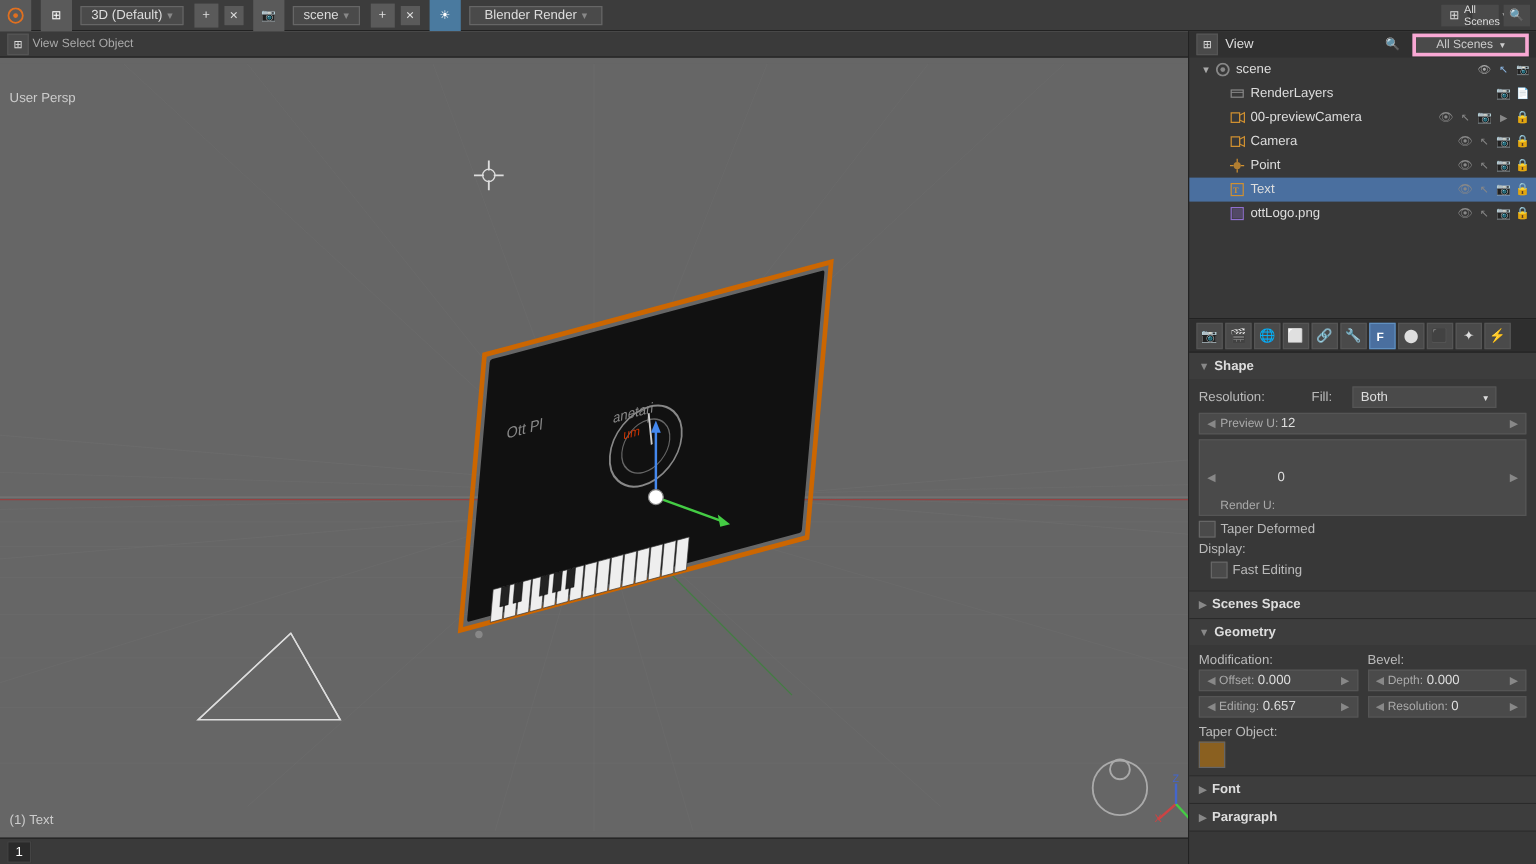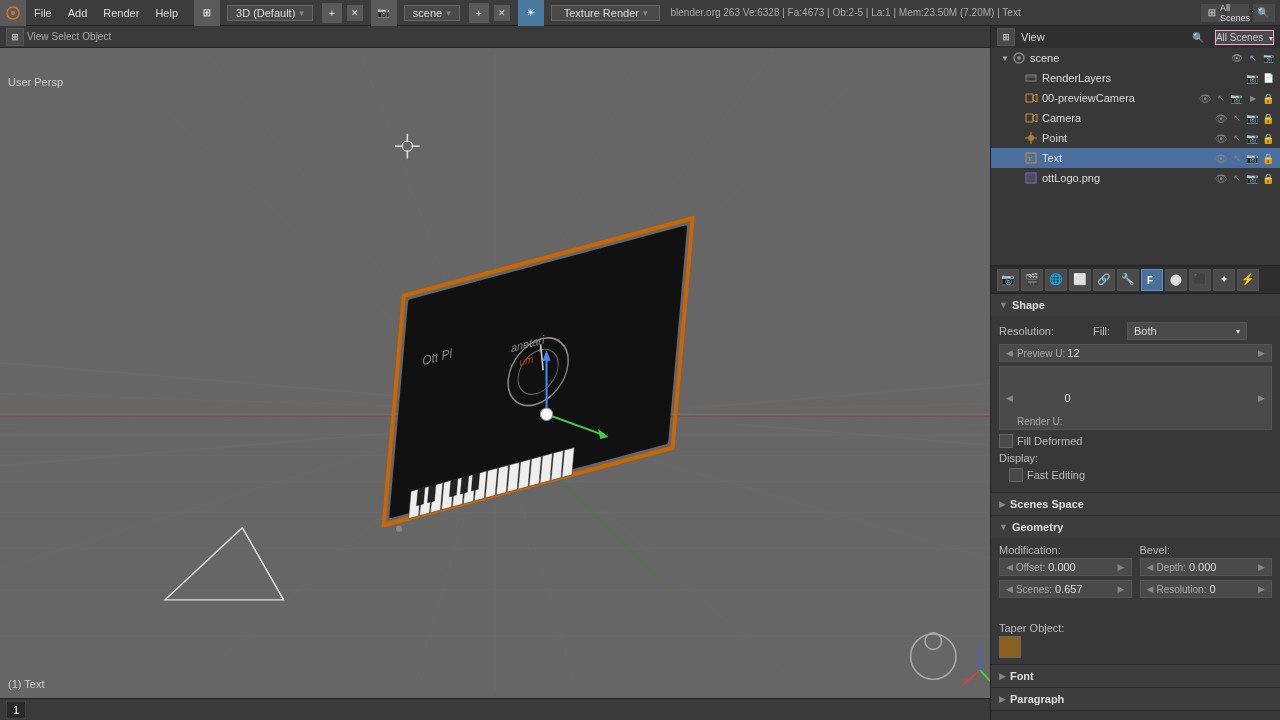--- a/index.html
+++ b/index.html
@@ -44,21 +44,21 @@
     .frame-indicator { background: #2a2a2a; border: 1px solid #444; padding: 0 6px; height: 18px; display: flex; align-items: center; font-size: 11px; color: #fff; }
 
     
     #right-panel { width: 290px; background: #383838; display: flex; flex-direction: column; border-left: 1px solid #222; }
 
     
     #outliner { height: 240px; border-bottom: 1px solid #222; overflow: hidden; }
     .panel-header { height: 22px; background: #303030; display: flex; align-items: center; padding: 0 6px; gap: 6px; }
     .panel-header-btn { width: 18px; height: 18px; background: #4a4a4a; display: flex; align-items: center; justify-content: center; cursor: pointer; font-size: 9px; border: 1px solid #555; }
     .panel-header-title { color: #ddd; font-size: 11px; flex: 1; }
-    .panel-header-dropdown { background: #4a4a4a; border: 1px solid #f9a8d4; padding: 1px 0; font-size: 10px; color: #ccc; cursor: pointer; }
+    .panel-header-dropdown { background: #4a4a4a; border: 3px solid #f9a8d4; padding: 1px 17px; font-size: 10px; color: #ccc; cursor: pointer; }
 
     .outliner-item { display: flex; align-items: center; height: 20px; padding-left: 8px; cursor: pointer; }
     .outliner-item.selected { background: #4a6f9f; }
     .outliner-item .expand { width: 12px; height: 12px; display: flex; align-items: center; justify-content: center; font-size: 8px; color: #aaa; }
     .outliner-item .obj-icon { width: 16px; height: 16px; display: flex; align-items: center; justify-content: center; margin-right: 3px; font-size: 10px; }
     .outliner-item .obj-name { font-size: 11px; color: #ddd; flex: 1; }
     .outliner-item .actions { display: flex; align-items: center; gap: 2px; margin-right: 4px; }
     .action-icon { width: 14px; height: 14px; display: flex; align-items: center; justify-content: center; font-size: 9px; color: #888; cursor: pointer; }
 
     
@@ -115,26 +115,20 @@
 </head>
 <body>
 
 <div id="topbar">
   <div class="topbar-icon">
     <svg width="14" height="14" viewBox="0 0 14 14">
       <circle cx="7" cy="7" r="6" fill="none" stroke="#e07020" stroke-width="1.5"></circle>
       <circle cx="7" cy="7" r="2" fill="#e07020"></circle>
     </svg>
   </div>
-  <div class="topbar-menu">
-    <span>File</span>
-    <span>Add</span>
-    <span>Render</span>
-    <span>Help</span>
-  </div>
 
   <div style="display:flex;align-items:center;margin-left:8px;gap:3px;">
     <div class="topbar-icon" style="font-size:10px;">⊞</div>
     <div class="topbar-workspace">
       <span>3D (Default)</span>
       <span style="margin-left:4px;color:#888;font-size:9px;">▾</span>
     </div>
     <div class="topbar-plus">+</div>
     <div class="topbar-close">✕</div>
   </div>
@@ -145,26 +139,25 @@
       <span>scene</span>
       <span style="margin-left:4px;color:#888;font-size:9px;">▾</span>
     </div>
     <div class="topbar-plus">+</div>
     <div class="topbar-close">✕</div>
   </div>
 
   <div style="display:flex;align-items:center;margin-left:8px;gap:3px;">
     <div class="topbar-icon" style="background:#4a7a9f;font-size:10px;">☀</div>
     <div class="topbar-render-engine">
-      <span>Texture Render</span>
+      <span>Blender Render</span>
       <span style="margin-left:4px;color:#888;font-size:9px;">▾</span>
     </div>
   </div>
 
-  <div class="topbar-info">blender.org 263  Ve:6328 | Fa:4673 | Ob:2-5 | La:1 | Mem:23.50M (7.20M) | Text</div>
   <div class="topbar-right">
     <div style="display:flex;align-items:center;gap:2px;">
       <div class="topbar-cam-icon">⊞</div>
       <div class="topbar-cam-icon">
         <span style="font-size:9px;">All Scenes</span>
         <span style="font-size:8px;margin-left:2px;">▾</span>
       </div>
       <div class="topbar-cam-icon">🔍</div>
     </div>
   </div>
@@ -538,21 +531,21 @@
             <div class="prop-field" style="width:130px;">
               <span style="color:#888;font-size:9px;margin-right:4px;">◀</span>
               <span style="color:#aaa;font-size:10px;margin-top:47px;">Render U: </span>
               <span style="color:#ddd;font-size:11px;margin-left:2px;">0</span>
               <span style="color:#888;font-size:9px;margin-left:auto;">▶</span>
             </div>
           </div>
 
           <div class="prop-checkbox-row">
             <div class="prop-checkbox"></div>
-            <span class="prop-checkbox-label">Fill Deformed</span>
+            <span class="prop-checkbox-label">Taper Deformed</span>
           </div>
 
           <div class="prop-row">
             <span class="prop-label">Display:</span>
           </div>
 
           <div class="prop-checkbox-row" style="padding-left:10px;">
             <div class="prop-checkbox"></div>
             <span class="prop-checkbox-label">Fast Editing</span>
           </div>
@@ -598,36 +591,36 @@
                 <span>0.000</span>
                 <span style="color:#888;font-size:9px;margin-left:auto;">▶</span>
               </div>
             </div>
           </div>
 
           <div class="prop-two-col" style="margin-top:4px;">
             <div class="prop-col">
               <div class="prop-field">
                 <span style="color:#888;font-size:9px;">◀</span>
-                <span style="color:#aaa;font-size:10px;margin:0 3px;">Scenes:</span>
+                <span style="color:#aaa;font-size:10px;margin:0 3px;">Editing:</span>
                 <span>0.657</span>
                 <span style="color:#888;font-size:9px;margin-left:auto;">▶</span>
               </div>
             </div>
             <div class="prop-col">
               <div class="prop-field">
                 <span style="color:#888;font-size:9px;">◀</span>
                 <span style="color:#aaa;font-size:10px;margin:0 3px;">Resolution:</span>
                 <span>0</span>
                 <span style="color:#888;font-size:9px;margin-left:auto;">▶</span>
               </div>
             </div>
           </div>
 
-          <div class="prop-two-col" style="margin-top:24px;">
+          <div class="prop-two-col" style="margin-top:6px;">
             <div class="prop-col">
               <span class="prop-label">Taper Object:</span>
               <div style="display:flex;align-items:center;margin-top:2px;">
                 <div class="color-swatch" style="background:#8a6020;width:22px;height:22px;"></div>
               </div>
             </div>
           </div>
 
         </div>
       </div>

